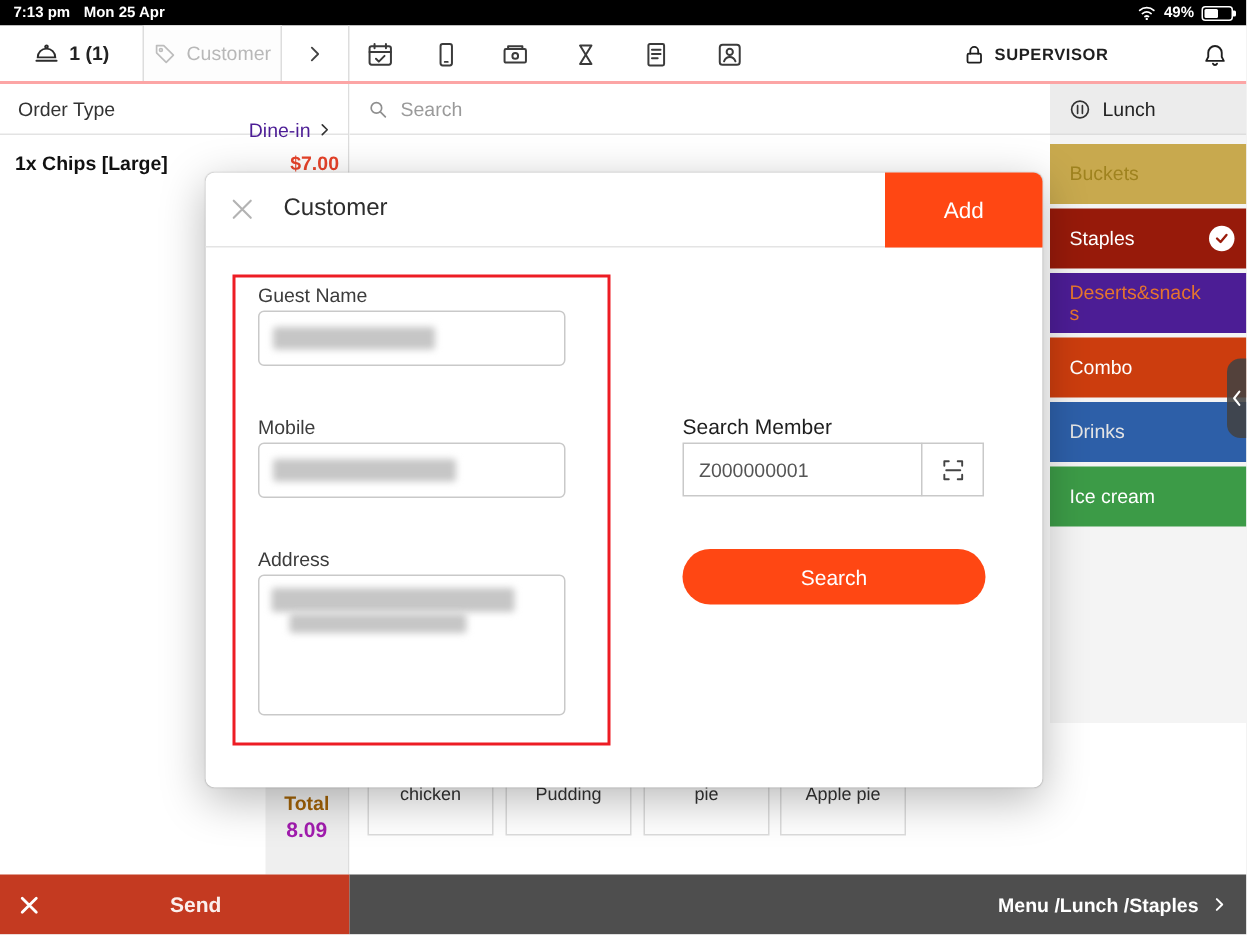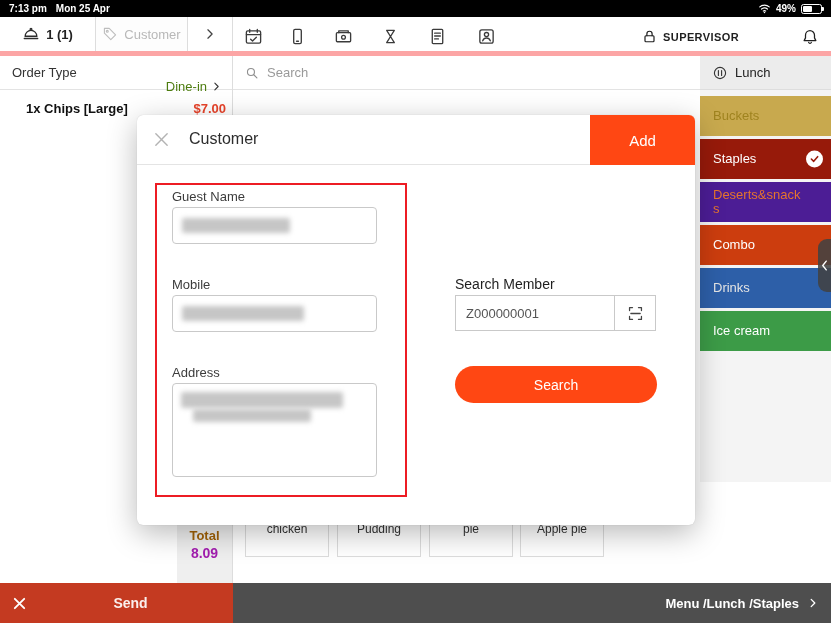--- a/index.html
+++ b/index.html
@@ -10,36 +10,36 @@
   
   .statusbar{position:absolute;left:0;top:0;width:100%;height:17px;background:#000;color:#fff;
     display:flex;align-items:center;justify-content:space-between;padding:0 9px;font-size:10px;font-weight:700;}
   .sb-left{display:flex;gap:9px;align-items:center;}
   .sb-right{display:flex;gap:5px;align-items:center;}
   .battery{position:relative;width:21px;height:10px;border:1px solid #fff;border-radius:2.5px;}
   .battery .fill{position:absolute;left:1px;top:1px;height:6px;width:9px;background:#fff;border-radius:1px;}
   .battery .tip{position:absolute;right:-3px;top:2.5px;width:2px;height:4px;background:#fff;border-radius:0 1px 1px 0;}
 
   
-  .toolbar{position:absolute;left:0;top:17px;width:100%;height:39px;background:#fff;border-bottom:5px solid #fca5a5;}
+  .toolbar{position:absolute;left:0;top:17px;width:100%;height:39px;background:#fff;border-bottom:2px solid #fca5a5;}
   .tab{position:absolute;top:0;height:100%;display:flex;align-items:center;justify-content:center;gap:6px;cursor:pointer;}
   .tab-order{left:0;width:96px;border-right:1px solid #ddd;color:#222;font-size:13px;font-weight:700;}
   .tab-customer{left:96px;width:92px;border-right:1px solid #ddd;color:#b8b8b8;font-size:13px;background:#fdfdfd;}
   .tab-expand{left:188px;width:45px;border-right:1px solid #ddd;}
   .tbtn{position:absolute;top:0;width:36px;height:39px;display:flex;align-items:center;justify-content:center;cursor:pointer;}
   .supervisor{position:absolute;right:92px;top:0;height:39px;display:flex;align-items:center;gap:6px;cursor:pointer;
     color:#1f1f1f;font-size:11px;font-weight:700;letter-spacing:.4px;}
   .bellbtn{position:absolute;right:12px;top:0;height:39px;display:flex;align-items:center;cursor:pointer;}
 
   
   .leftpanel{position:absolute;left:0;top:56px;width:233px;height:527px;background:#fff;border-right:1px solid #ddd;}
   .ordertype{height:34px;border-bottom:1px solid #e3e3e3;display:flex;align-items:center;justify-content:space-between;
     padding:0 10px 0 12px;font-size:13px;color:#333;cursor:pointer;}
-  .ot-val{display:flex;align-items:center;gap:4px;color:#4d7c0f;margin-top:28px;}
-  .orderitem{display:flex;justify-content:space-between;padding:11px 6px 0 26px;font-size:13px;font-weight:700;color:#111;cursor:pointer;}
+  .ot-val{display:flex;align-items:center;gap:4px;color:#4c1d95;margin-top:28px;}
+  .orderitem{display:flex;justify-content:space-between;padding:11px 6px 0 10px;font-size:13px;font-weight:700;color:#111;cursor:pointer;}
   .oi-price{color:#E8432A;}
   .totals{position:absolute;left:0;bottom:0;width:178px;height:78px;padding:6px 8px 0 8px;background:#fff;}
   .trow{display:flex;justify-content:space-between;width:128px;margin-bottom:4px;font-size:9px;color:#9a9a9a;}
   .trow .tval{color:#8a8a8a;}
   .totalbox{position:absolute;right:0;bottom:0;width:55px;height:78px;background:#efefef;display:flex;flex-direction:column;
     align-items:center;justify-content:center;gap:2px;}
   .totalbox .tl{font-size:13px;font-weight:700;color:#a16207;}
   .totalbox .tv{font-size:14px;font-weight:700;color:#a21caf;}
 
   

